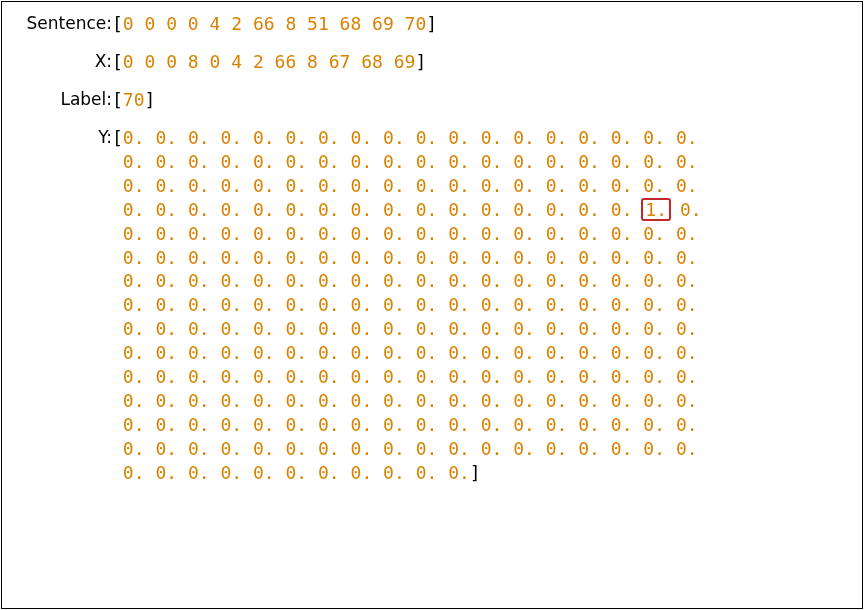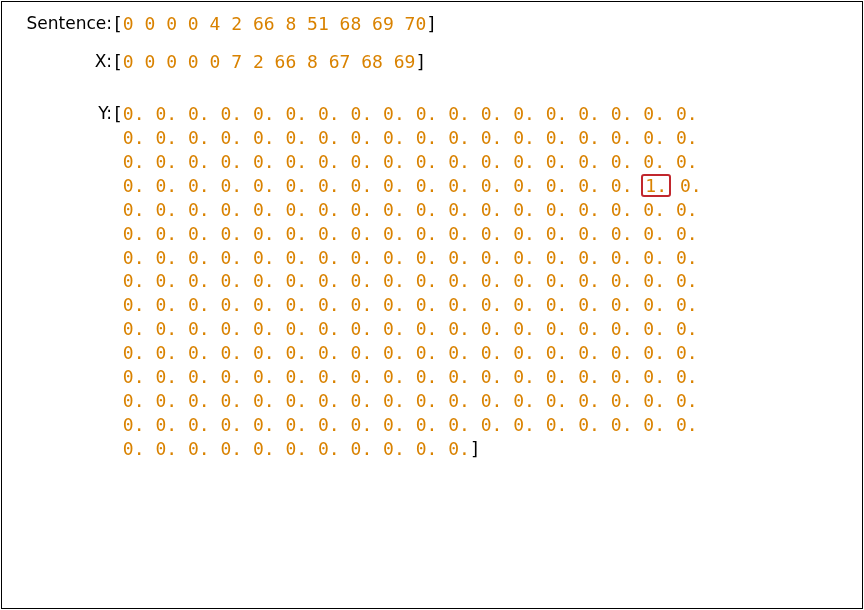--- a/index.html
+++ b/index.html
@@ -57,25 +57,29 @@
 
   <div class="row">
     <div class="label-col">Sentence:</div>
     <div class="value-col"><span class="blk">[</span><span id="sentence-seq">0 0 0 0 4 2 66 8 51 68 69 70</span><span class="blk">]</span></div>
   </div>
 
   <div class="spacer"></div>
 
   <div class="row">
     <div class="label-col">X:</div>
-    <div class="value-col"><span class="blk">[</span><span id="x-seq">0 0 0 0 0 7 2 66 8 67 68 69</span><span class="blk">]</span></div>
+    <div class="value-col"><span class="blk">[</span><span id="x-seq">0 0 0 8 0 4 2 66 8 67 68 69</span><span class="blk">]</span></div>
   </div>
 
   <div class="spacer"></div>
 
+  <div class="row">
+    <div class="label-col">Label:</div>
+    <div class="value-col"><span class="blk">[</span><span id="label-seq">70</span><span class="blk">]</span></div>
+  </div>
 
   <div class="spacer"></div>
 
   <div class="row">
     <div class="label-col">Y:</div>
     <div class="value-col" id="y-block"><span class="blk">[</span><span class="num">0.</span> <span class="num">0.</span> <span class="num">0.</span> <span class="num">0.</span> <span class="num">0.</span> <span class="num">0.</span> <span class="num">0.</span> <span class="num">0.</span> <span class="num">0.</span> <span class="num">0.</span> <span class="num">0.</span> <span class="num">0.</span> <span class="num">0.</span> <span class="num">0.</span> <span class="num">0.</span> <span class="num">0.</span> <span class="num">0.</span> <span class="num">0.</span> 
  <span class="num">0.</span> <span class="num">0.</span> <span class="num">0.</span> <span class="num">0.</span> <span class="num">0.</span> <span class="num">0.</span> <span class="num">0.</span> <span class="num">0.</span> <span class="num">0.</span> <span class="num">0.</span> <span class="num">0.</span> <span class="num">0.</span> <span class="num">0.</span> <span class="num">0.</span> <span class="num">0.</span> <span class="num">0.</span> <span class="num">0.</span> <span class="num">0.</span> 
  <span class="num">0.</span> <span class="num">0.</span> <span class="num">0.</span> <span class="num">0.</span> <span class="num">0.</span> <span class="num">0.</span> <span class="num">0.</span> <span class="num">0.</span> <span class="num">0.</span> <span class="num">0.</span> <span class="num">0.</span> <span class="num">0.</span> <span class="num">0.</span> <span class="num">0.</span> <span class="num">0.</span> <span class="num">0.</span> <span class="num">0.</span> <span class="num">0.</span> 
  <span class="num">0.</span> <span class="num">0.</span> <span class="num">0.</span> <span class="num">0.</span> <span class="num">0.</span> <span class="num">0.</span> <span class="num">0.</span> <span class="num">0.</span> <span class="num">0.</span> <span class="num">0.</span> <span class="num">0.</span> <span class="num">0.</span> <span class="num">0.</span> <span class="num">0.</span> <span class="num">0.</span> <span class="num">0.</span> <span class="highlight">1.</span> <span class="num">0.</span> 
  <span class="num">0.</span> <span class="num">0.</span> <span class="num">0.</span> <span class="num">0.</span> <span class="num">0.</span> <span class="num">0.</span> <span class="num">0.</span> <span class="num">0.</span> <span class="num">0.</span> <span class="num">0.</span> <span class="num">0.</span> <span class="num">0.</span> <span class="num">0.</span> <span class="num">0.</span> <span class="num">0.</span> <span class="num">0.</span> <span class="num">0.</span> <span class="num">0.</span> 

